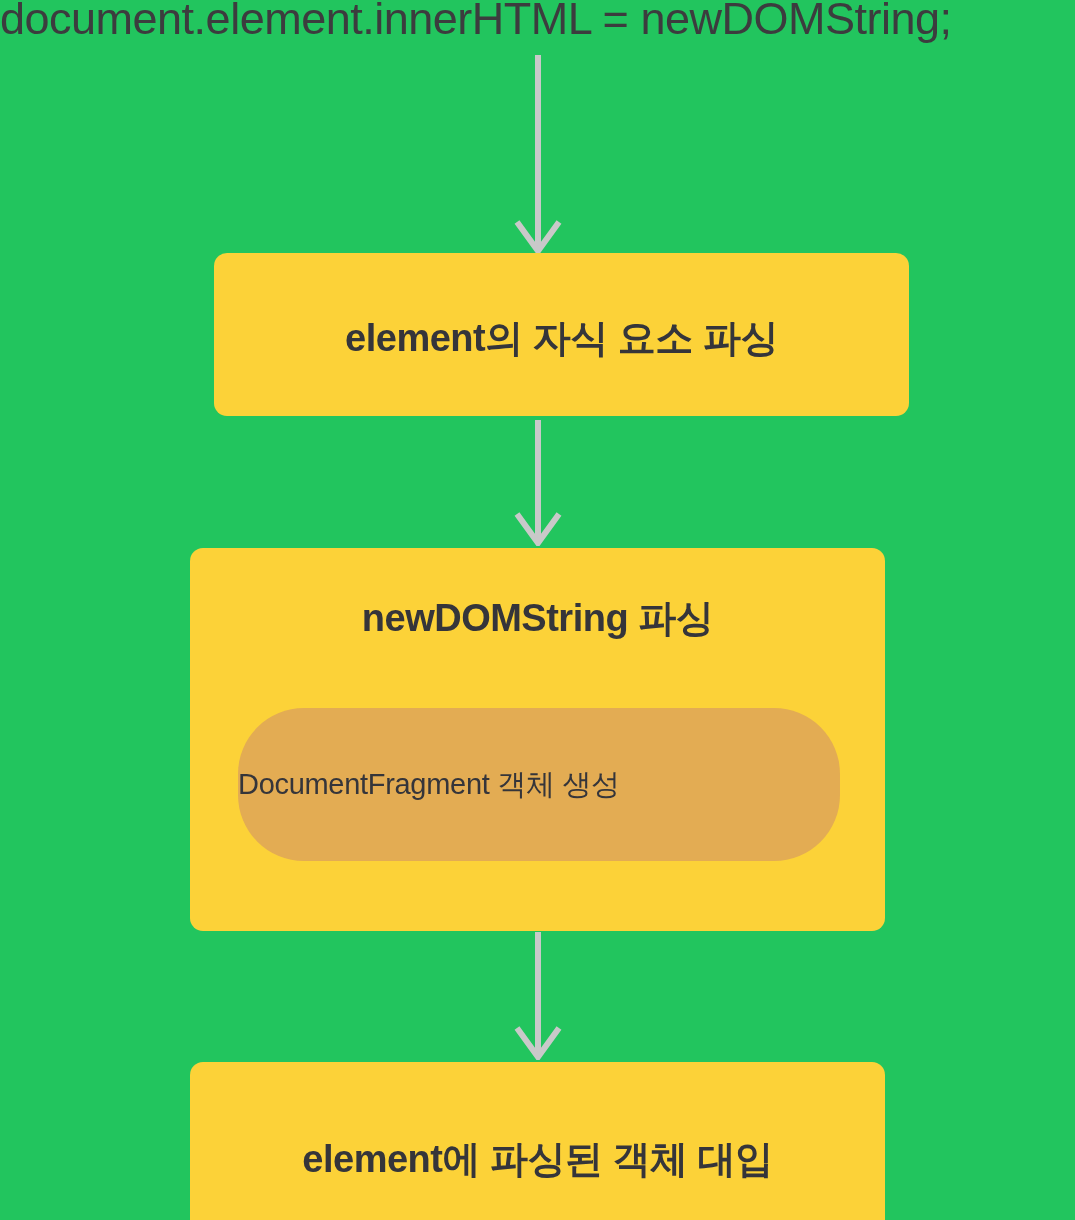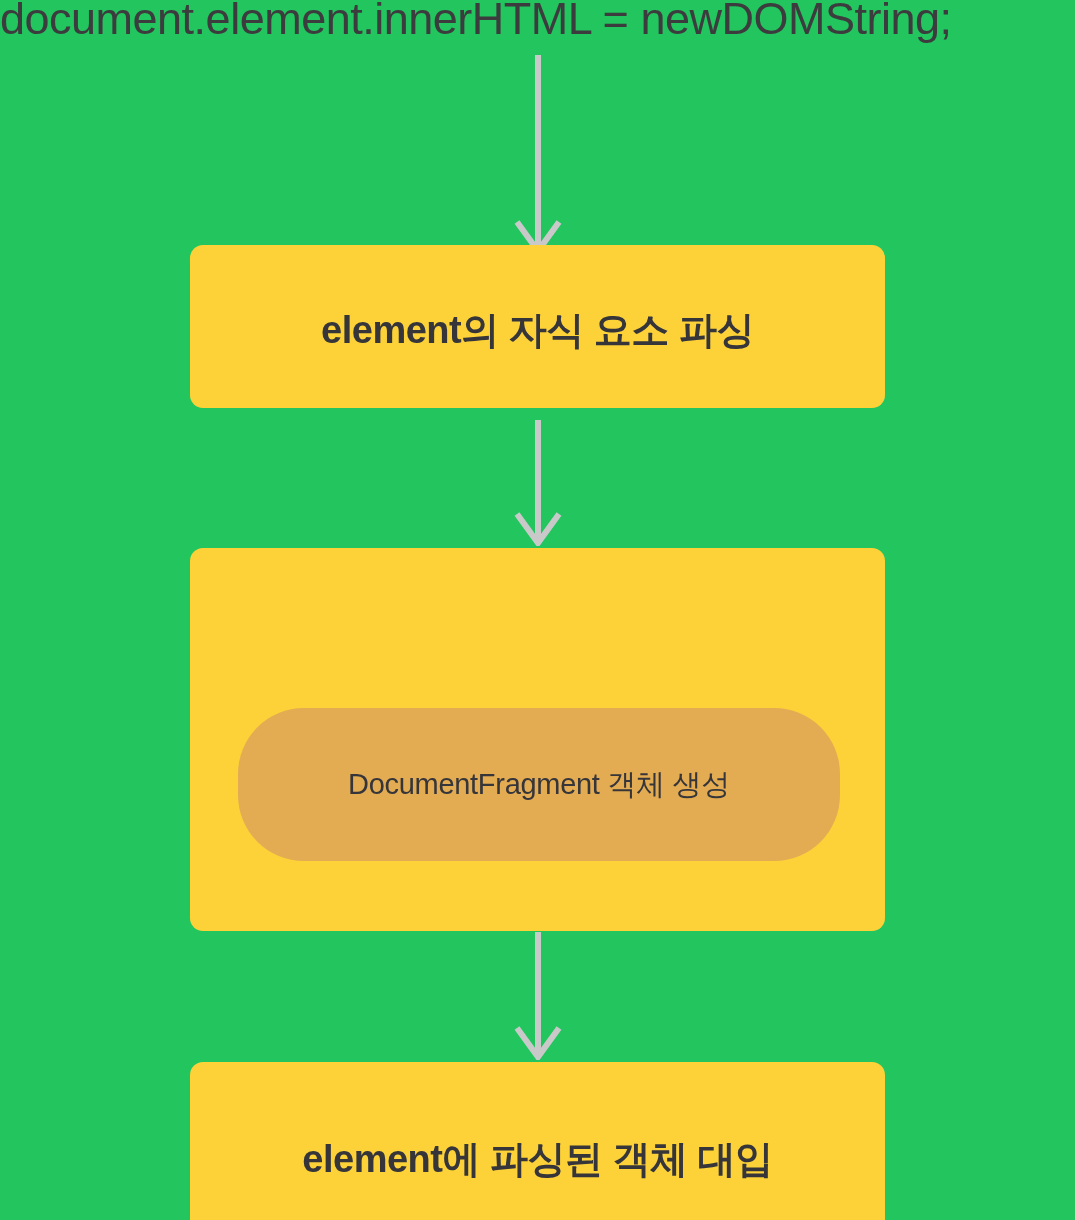--- a/index.html
+++ b/index.html
@@ -41,21 +41,21 @@
 
   
   .flow-box {
     position: absolute;
     left: 190px;
     width: 695px;
     background: #FCD238;
     border-radius: 13px;
     box-sizing: border-box;
   }
-  .flow-box.b1 { top: 245px;  height: 163px; }
+  .flow-box.b1 { top: 253px;  height: 163px; margin-left: 24px; }
   .flow-box.b2 { top: 548px;  height: 383px; }
   .flow-box.b3 { top: 1062px; height: 175px; }
 
   .box-title {
     position: absolute;
     left: 0;
     width: 100%;
     text-align: center;
     font-weight: 700;
     font-size: 38px;
@@ -71,21 +71,21 @@
   .inner-pill {
     position: absolute;
     left: 48px;
     top: 160px;
     width: 602px;
     height: 153px;
     background: #E3AC53;
     border-radius: 66px;
     display: flex;
     align-items: center;
-    justify-content: center;
+    justify-content: flex-start;
   }
   .pill-label {
     font-size: 29px;
     font-weight: 400;
     letter-spacing: -0.3px;
     color: #35353a;
     white-space: nowrap;
   }
 
   
@@ -118,20 +118,21 @@
   </div>
 
   <div class="arrow a1">
     <svg viewBox="0 0 60 126" preserveAspectRatio="none">
       <line x1="30" y1="0" x2="30" y2="120" stroke="#C9C9C9" stroke-width="6"></line>
       <polyline points="9,94 30,123 51,94" fill="none" stroke="#C9C9C9" stroke-width="6" stroke-linecap="butt" stroke-linejoin="miter"></polyline>
     </svg>
   </div>
 
   <div class="flow-box b2">
+    <div class="box-title">newDOMString 파싱</div>
     <div class="inner-pill">
       <span class="pill-label">DocumentFragment 객체 생성</span>
     </div>
   </div>
 
   <div class="arrow a2">
     <svg viewBox="0 0 60 128" preserveAspectRatio="none">
       <line x1="30" y1="0" x2="30" y2="122" stroke="#C9C9C9" stroke-width="6"></line>
       <polyline points="9,96 30,125 51,96" fill="none" stroke="#C9C9C9" stroke-width="6" stroke-linecap="butt" stroke-linejoin="miter"></polyline>
     </svg>

